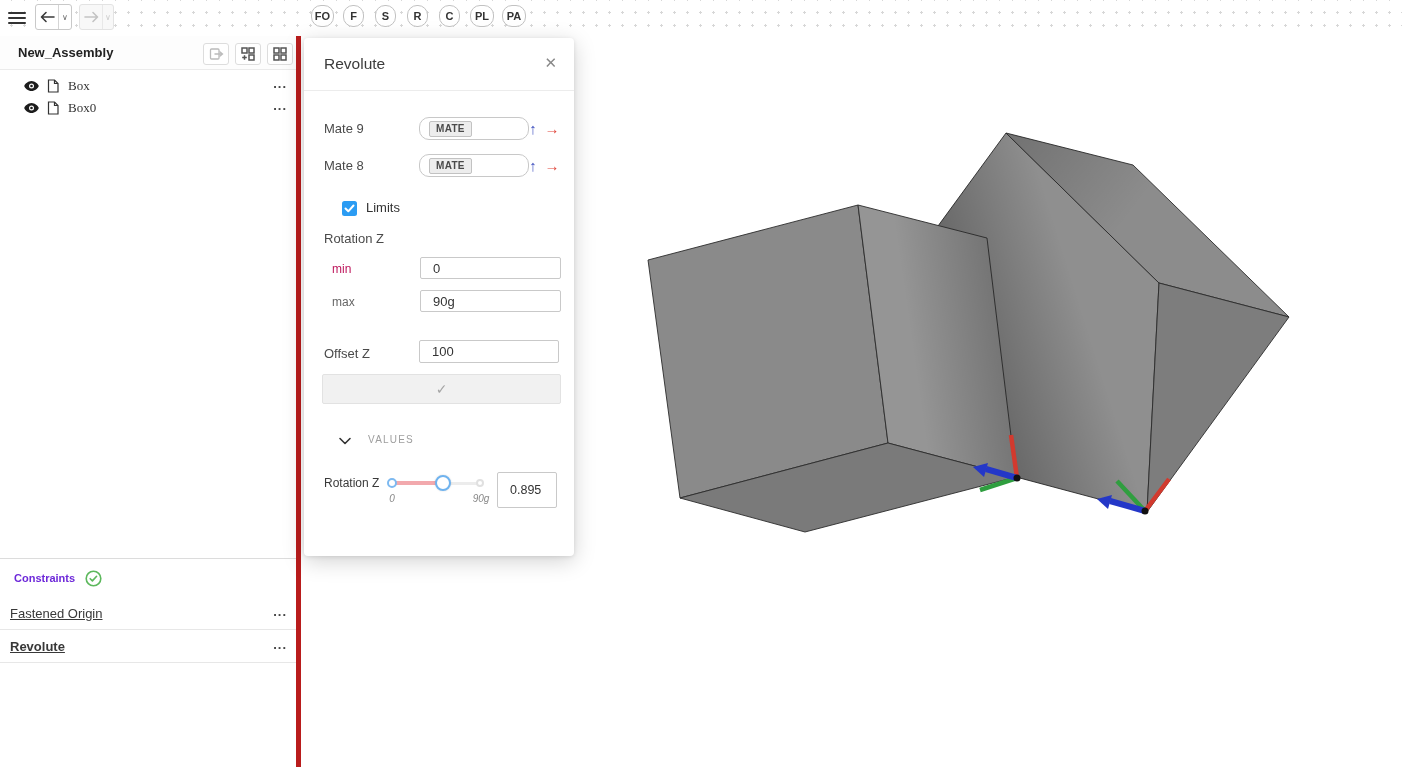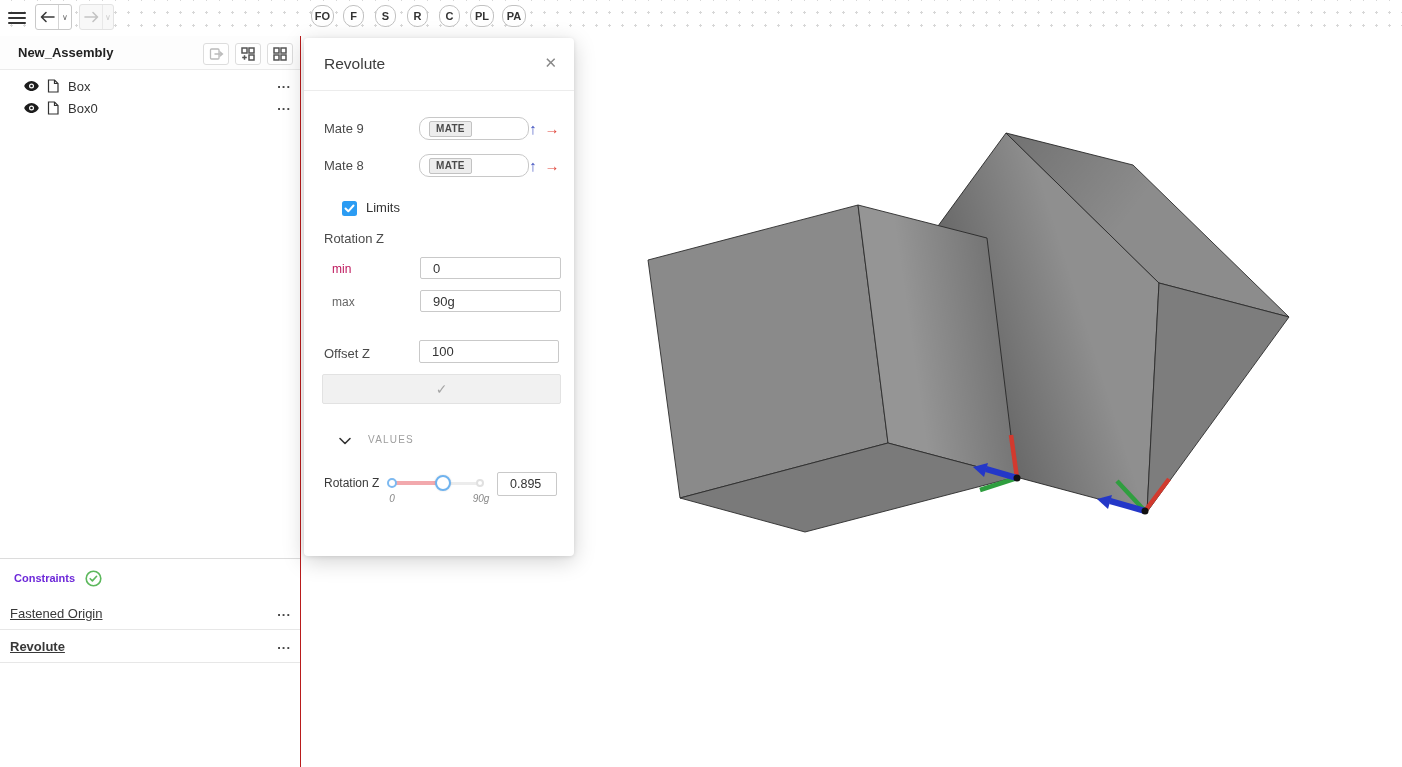--- a/index.html
+++ b/index.html
@@ -19,29 +19,29 @@
   .nav-group.back { left:35px; width:37px; }
   .nav-group.fwd  { left:79px; width:35px; border-color:#e3e3e3; background:#f8f8f8; }
   .nav-main { width:23px; display:flex; align-items:center; justify-content:center; font-size:15px; font-weight:bold; color:#3a3a3a; border-right:1px solid #d5d5d5; }
   .nav-drop { flex:1; display:flex; align-items:center; justify-content:center; font-size:8px; color:#666; }
   .fwd .nav-main { color:#c3c3c3; border-right-color:#e8e8e8; }
   .fwd .nav-drop { color:#ccc; }
   .tool-btn { position:absolute; top:5px; height:22px; background:#fff; border:1px solid #c2c2c2; border-radius:10px;
     font-size:11px; font-weight:700; color:#333; display:flex; align-items:center; justify-content:center; cursor:pointer; }
 
   
-  .left-panel { position:absolute; left:0; top:36px; width:301px; height:731px; background:#fff; border-right:1px solid #b91c1c; z-index:3; }
+  .left-panel { position:absolute; left:0; top:36px; width:301px; height:731px; background:#fff; border-right:5px solid #b91c1c; z-index:3; }
   .panel-header { position:absolute; left:0; top:0; width:100%; height:34px; border-bottom:1px solid #ebebeb; background:#fdfdfd; }
   .panel-title { position:absolute; left:18px; top:0; line-height:33px; font-size:13px; font-weight:700; color:#222; }
   .ph-btn { position:absolute; top:7px; width:26px; height:22px; border:1px solid #ddd; border-radius:3px; background:#fff;
     display:flex; align-items:center; justify-content:center; cursor:pointer; }
   .tree-row { position:absolute; left:0; width:100%; height:22px; display:flex; align-items:center; cursor:pointer; }
   .tree-row .eye { margin-left:24px; width:15px; height:12px; cursor:pointer; }
   .tree-row .doc { margin-left:8px; width:12px; height:14px; }
-  .tree-row .lbl { margin-left:9px; font-size:13px; color:#333; }
+  .tree-row .lbl { margin-left:9px; font-size:13px; color:#333;font-family:Liberation Serif, serif; }
   .row-menu { position:absolute; right:9px; top:1px; font-size:13px; font-weight:700; color:#444; letter-spacing:1px; cursor:pointer; }
 
   .constraints { position:absolute; left:0; top:522px; width:100%; }
   .c-header { position:absolute; top:0; left:0; width:100%; height:39px; border-top:1px solid #dcdcdc; display:flex; align-items:center; }
   .c-title { margin-left:14px; font-size:11px; font-weight:700; color:#6d28d9; }
   .c-check { margin-left:10px; width:17px; height:17px; }
   .c-row { position:absolute; left:0; width:100%; height:33px; border-bottom:1px solid #e7e7e7; display:flex; align-items:center; cursor:pointer; }
   .c-row .lbl { margin-left:10px; font-size:13px; color:#383838;text-decoration:underline; }
   .c-row.active .lbl { font-weight:700; }
   .c-row .row-menu { top:7px; }
@@ -278,14 +278,14 @@
   <div class="values-label">VALUES</div>
 
   <div class="slider-label">Rotation Z</div>
   <div class="sl-track-fill"></div>
   <div class="sl-track-rest"></div>
   <div class="sl-end-left"></div>
   <div class="sl-thumb"></div>
   <div class="sl-end-right"></div>
   <div class="sl-min">0</div>
   <div class="sl-max">90g</div>
-  <input class="txt-input" style="left: 193px; top: 434px; width: 60px; height: 24px; font-size: 12.5px;" value="0.895">
+  <input class="txt-input" style="left: 193px; top: 434px; width: 60px; height: 36px; font-size: 12.5px;" value="0.895">
 </div>
 
 </body></html>

